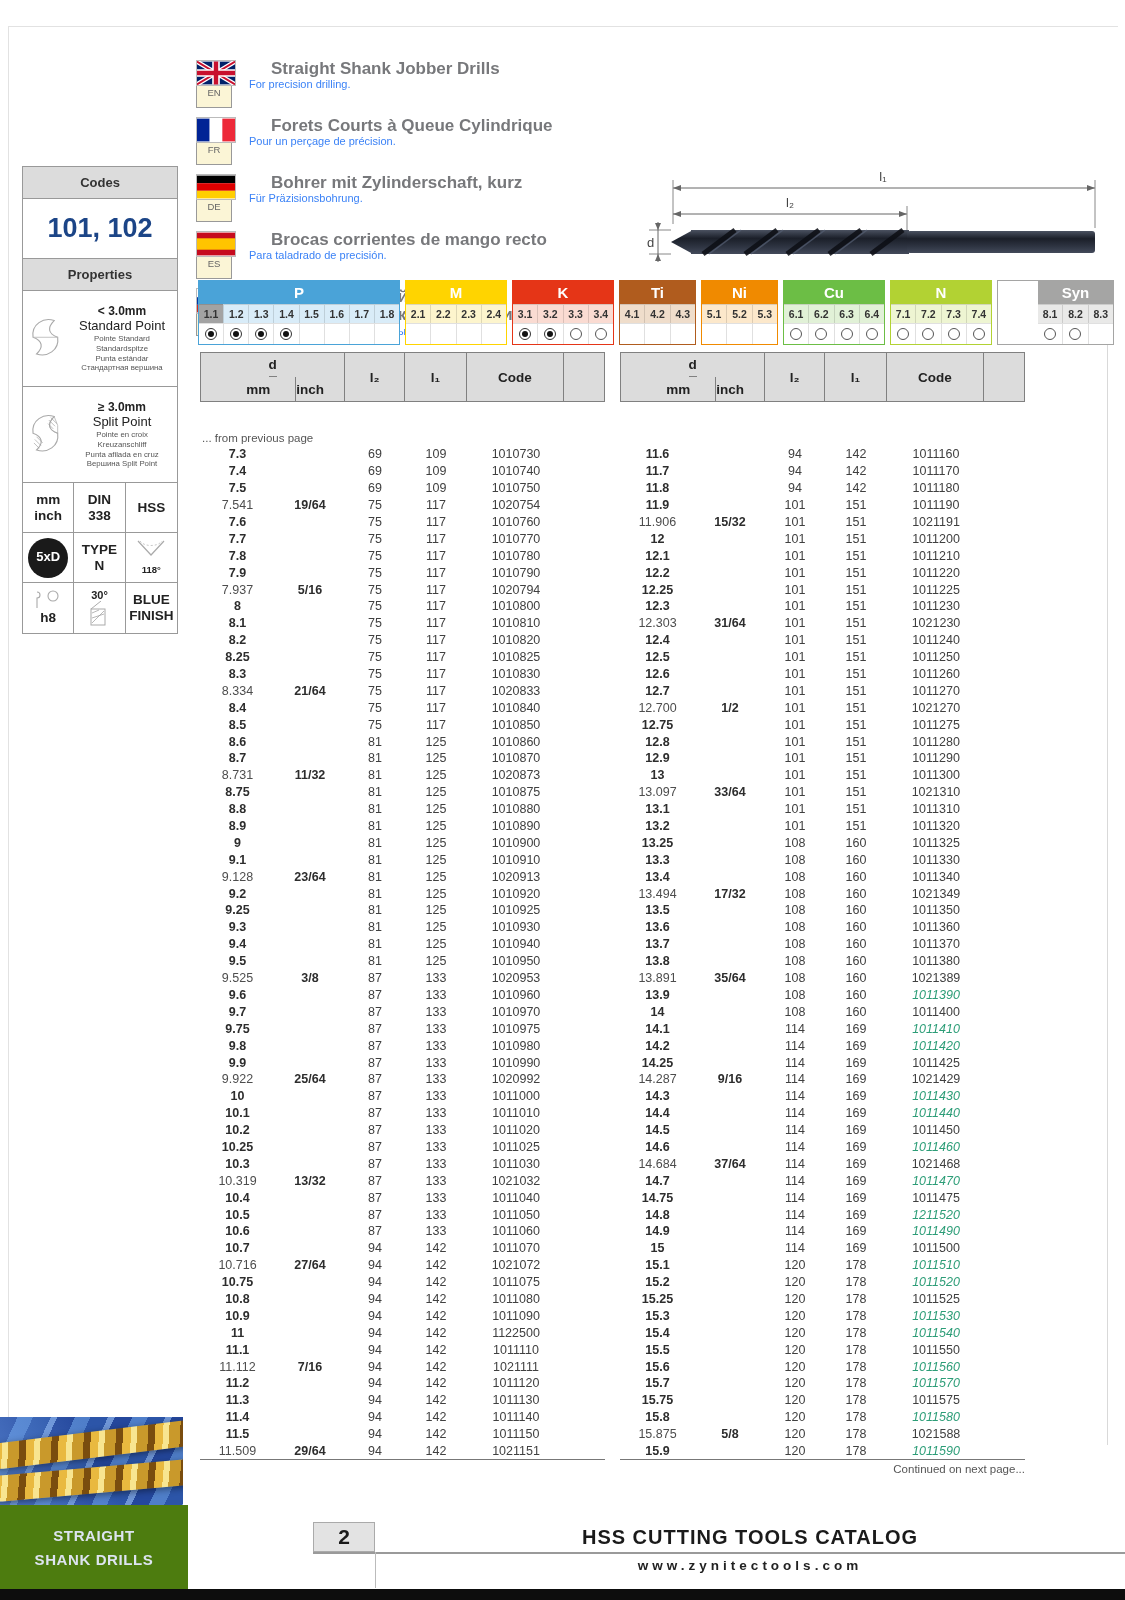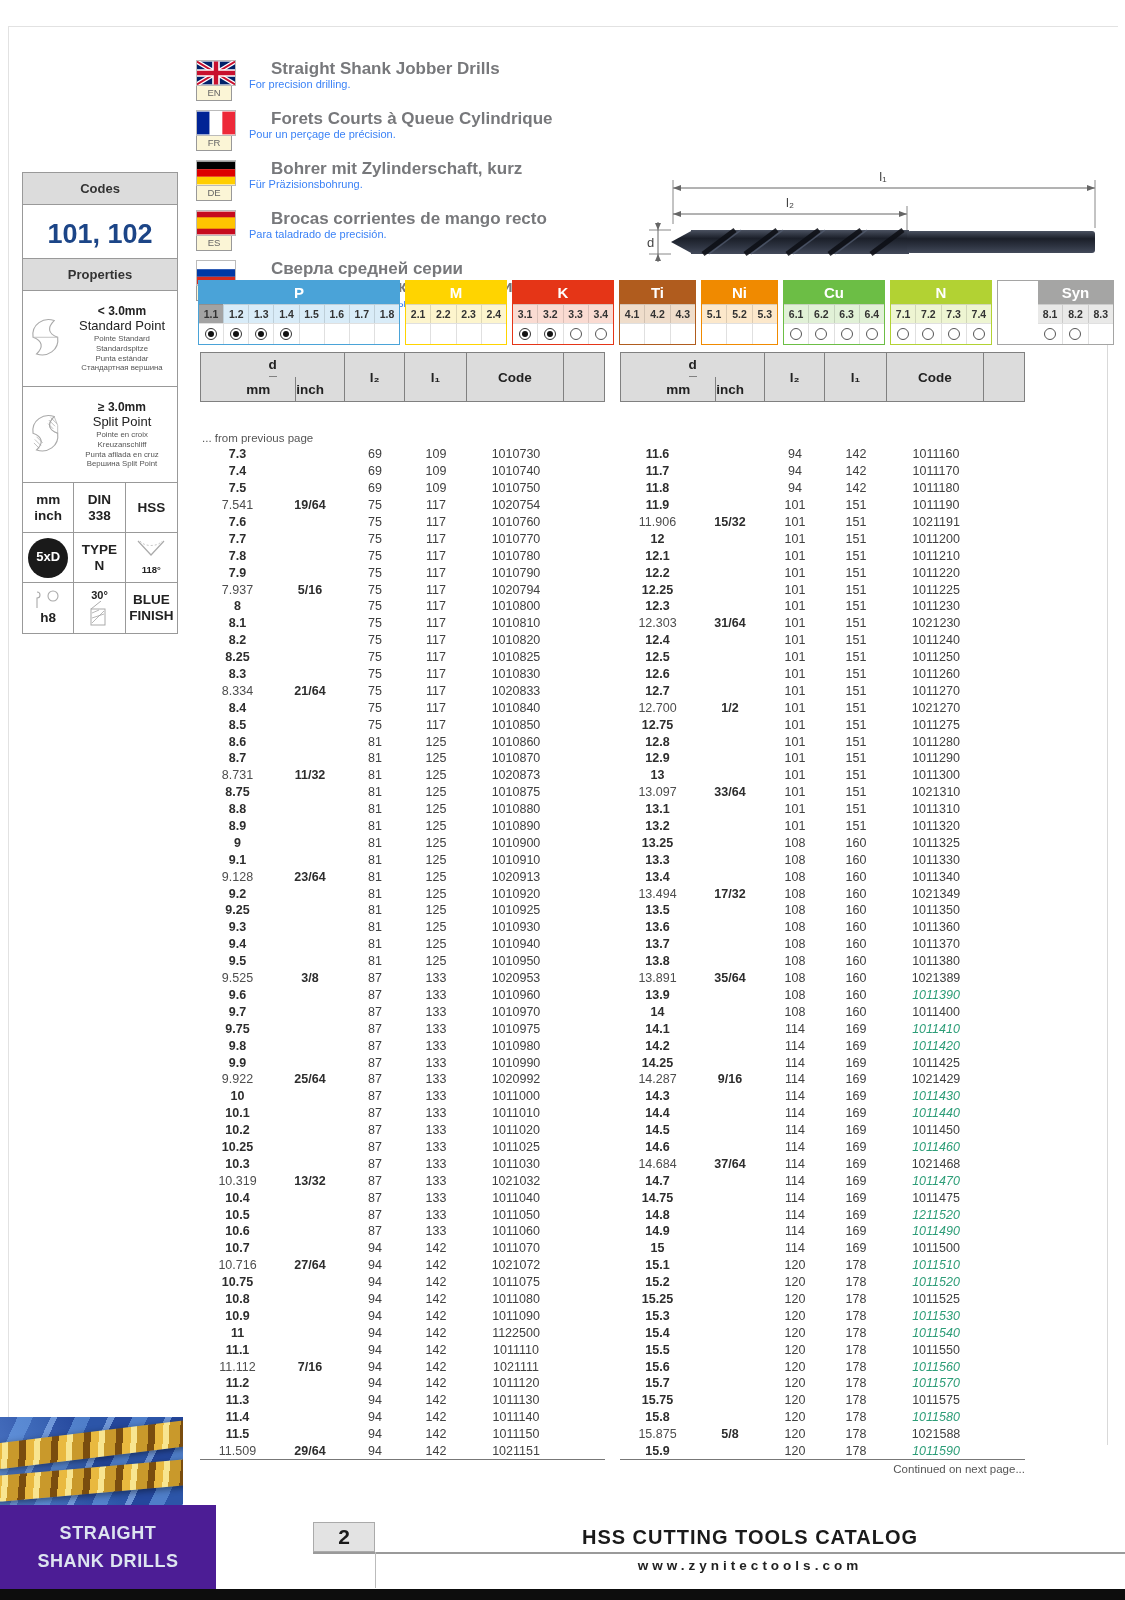--- a/index.html
+++ b/index.html
@@ -6,26 +6,26 @@
   html,body { width:1125px; height:1600px; background:#fff; font-family:"Liberation Sans","DejaVu Sans",sans-serif; position:relative; overflow:hidden; }
   .abs { position:absolute; }
   .page-frame { left:8px; top:26px; width:1110px; height:1560px; border-left:1px solid #e2e2e2; border-top:1px solid #e2e2e2; }
   .right-edge { left:1107px; top:330px; width:1px; height:1115px; background:#d9d9d9; }
 
   
   .langs { left:196px; top:60px; width:440px; }
   .lang { display:flex; gap:11px; margin-bottom:9px; }
   .flagcol { width:42px; flex:0 0 42px; }
   .flag { width:40px; height:26px; display:block; border:1px solid #bbb; }
-  .flagtab { width:36px; height:15px; background:#fbf5d6; border:1px solid #999; border-top:none; font-size:9.5px; color:#666; text-align:center; line-height:14px; }
+  .flagtab { width:36px; height:22px; background:#fbf5d6; border:1px solid #999; border-top:none; font-size:9.5px; color:#666; text-align:center; line-height:14px; }
   .lang-title { font-weight:bold; font-size:17px; color:#77787b; line-height:1.08;margin-left:22px; }
   .lang-sub { font-size:11px; color:#3b82f6; line-height:1.2; }
 
   
-  .codesbox { left:22px; top:172px; width:156px; border:1px solid #999; }
+  .codesbox { left:22px; top:166px; width:156px; border:1px solid #999; }
   .boxhead { background:#dcdcdc; border-bottom:1px solid #999; font-weight:bold; font-size:13px; color:#333; text-align:center; padding:8px 0; }
   .codesval { text-align:center; padding:14px 0 16px; font-weight:bold; font-size:27px; color:#1c4587; }
   .props { left:22px; top:258px; width:156px; border:1px solid #999; }
   .pcell { border-bottom:1px solid #999; display:flex; align-items:center; padding:4px 3px; height:96px; }
   .picon { flex:0 0 44px; }
   .ptxt { flex:1; text-align:center; }
   .psize { font-weight:bold; font-size:12px; color:#222; }
   .pname { font-size:13px; color:#222; margin-bottom:1px; }
   .palt { font-size:7.8px; color:#555; line-height:1.25; }
   .pgrid { display:flex; flex-wrap:wrap; }
@@ -75,21 +75,21 @@
   .contnote { text-align:right; width:405px; font-size:11.5px; color:#555; padding-top:3px; }
 
   
   .photo { left:0; top:1417px; width:183px; height:88px; overflow:hidden;
     background: linear-gradient(65deg, rgba(120,170,240,.5), rgba(20,50,130,0) 55%),
       repeating-linear-gradient(115deg,#24479c 0 16px,#4f7ec9 16px 30px,#2c55a8 30px 46px,#6e95d6 46px 52px); }
   .bit { position:absolute; left:-12px; width:220px; height:26px; border-radius:13px; transform:rotate(-7deg);
     background: repeating-linear-gradient(100deg,#7a4d0e 0 7px,#e9b93f 7px 15px,#f8e590 15px 21px,#c9992b 21px 32px);
     box-shadow:0 2px 7px rgba(0,0,0,.45); }
   .bit.b1 { top:14px; } .bit.b2 { top:50px; transform:rotate(-5deg); }
-  .bluebox { left:0; top:1505px; width:216px; height:85px; background:#4c1d95; color:#dde4f0; font-weight:bold; font-size:18px; letter-spacing:.6px; text-align:center; display:flex; align-items:center; justify-content:center; line-height:1.55; }
+  .bluebox { left:0; top:1505px; width:188px; height:85px; background:#4d7c0f; color:#dde4f0; font-weight:bold; font-size:15px; letter-spacing:.6px; text-align:center; display:flex; align-items:center; justify-content:center; line-height:1.55; }
   .pagebox { left:313px; top:1522px; width:62px; height:30px; background:#e3e3e3; border:1px solid #aaa; text-align:center; font-weight:bold; font-size:21px; color:#1a1a1a; line-height:28px; }
   .footline { left:313px; top:1552px; width:812px; height:2px; background:#9a9a9a; }
   .footvline { left:375px; top:1552px; width:1px; height:36px; background:#bbb; }
   .cattitle { left:375px; top:1526px; width:750px; text-align:center; font-weight:bold; font-size:20px; color:#1a1a1a; letter-spacing:1px; }
   .website { left:375px; top:1558px; width:750px; text-align:center; font-weight:bold; font-size:13.5px; color:#222; letter-spacing:4px; }
   .blackbar { left:0; top:1589px; width:1125px; height:11px; background:#0d0d0d; }
 </style>
 </head>
 <body>
 

